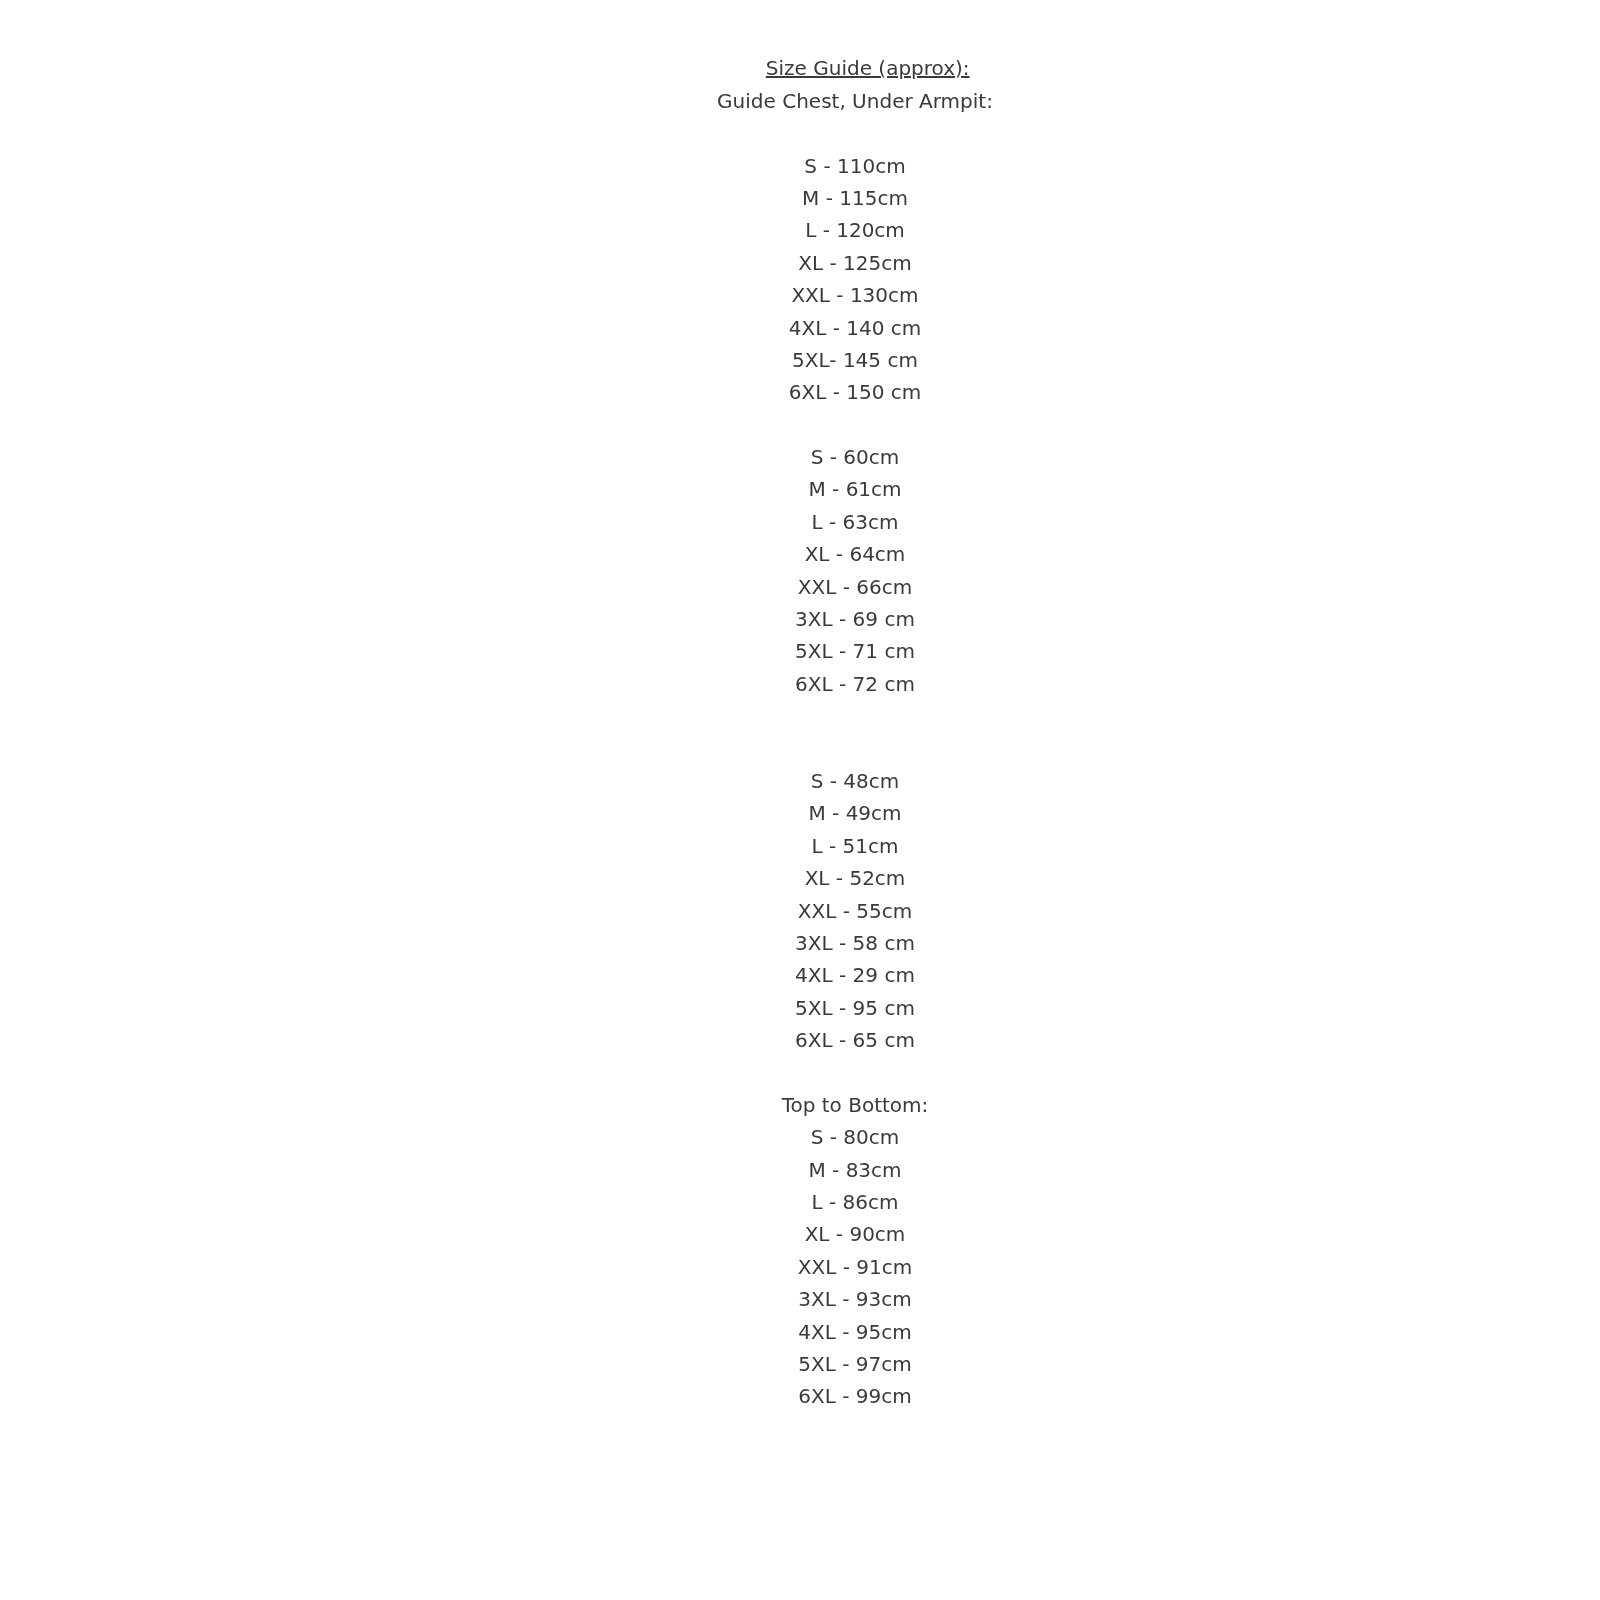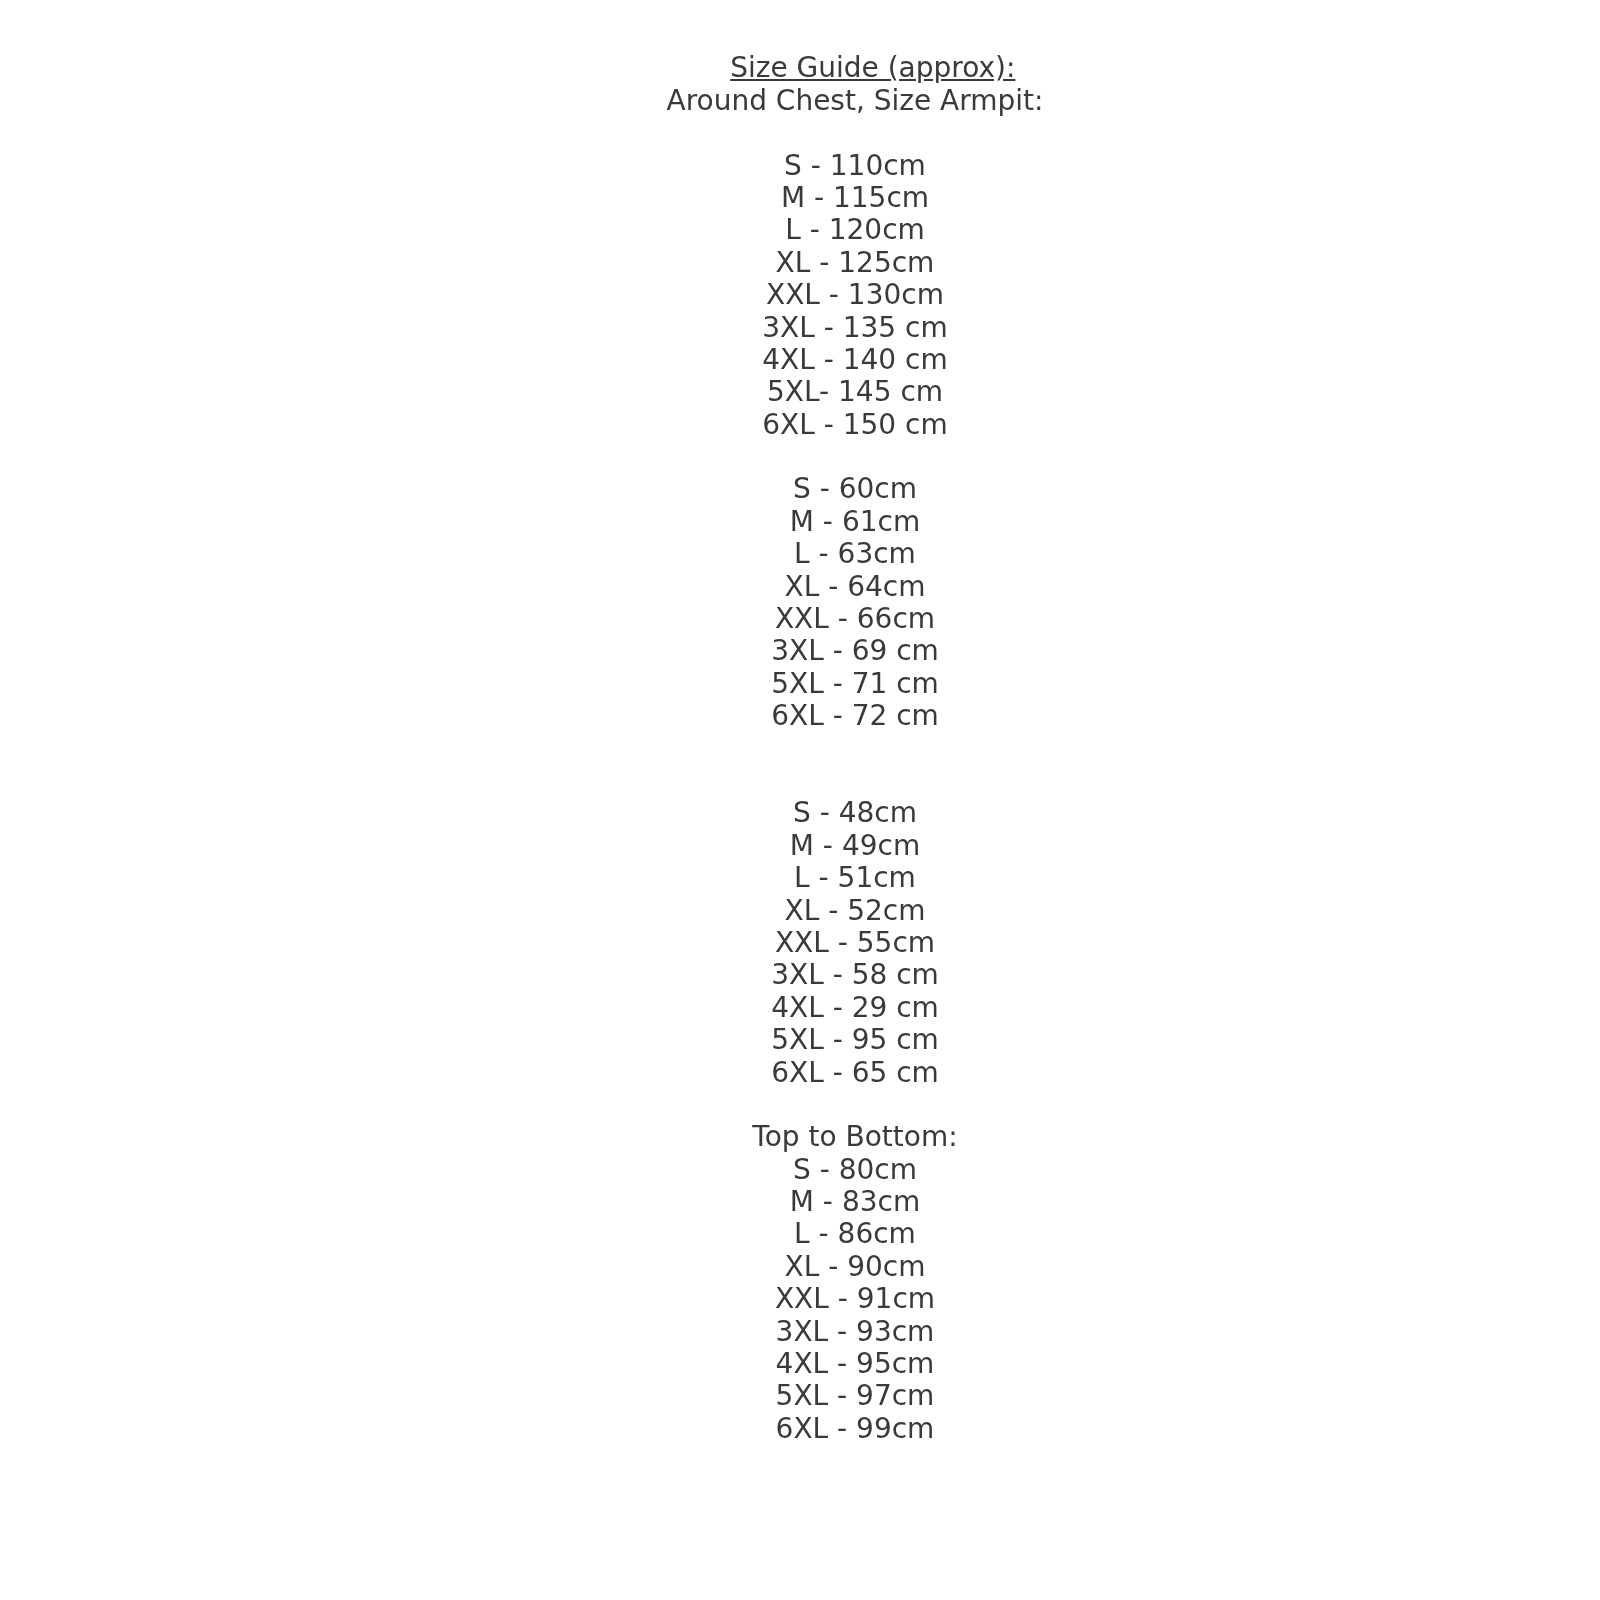--- a/index.html
+++ b/index.html
@@ -10,49 +10,48 @@
   body {
     width: 1600px;
     height: 1600px;
     overflow: hidden;
     font-family: "DejaVu Sans", "Liberation Sans", sans-serif;
   }
   .doc {
     box-sizing: border-box;
     padding: 20px 0 0 110px; 
     text-align: center;
-    font-size: 28px;
+    font-size: 20px;
     line-height: 32.4px;
     color: #3a3a3a;
   }
   .line {
     height: 32.4px;
     white-space: pre;
   }
   .title-line span {
     text-decoration: underline;
   }
 </style>
 </head>
 <body style="background: rgb(255, 255, 255);">
 
 <div class="doc" style="color: rgb(58, 58, 58);">
   <div class="line title-line">
     <span>Size Guide (approx):</span>
   </div>
   <div>
       <div class="line">&nbsp;</div>
-      <div class="line">Around Chest, Size Armpit:</div>
+      <div class="line">Guide Chest, Under Armpit:</div>
       <div class="line">&nbsp;</div>
       <div class="line">S - 110cm</div>
       <div class="line">M - 115cm</div>
       <div class="line">L - 120cm</div>
       <div class="line">XL - 125cm</div>
       <div class="line">XXL - 130cm</div>
-      <div class="line">3XL - 135 cm</div>
       <div class="line">4XL - 140 cm</div>
       <div class="line">5XL- 145 cm</div>
       <div class="line">6XL - 150 cm</div>
       <div class="line">&nbsp;</div>
       <div class="line">S - 60cm</div>
       <div class="line">M - 61cm</div>
       <div class="line">L - 63cm</div>
       <div class="line">XL - 64cm</div>
       <div class="line">XXL - 66cm</div>
       <div class="line">3XL - 69 cm</div>

